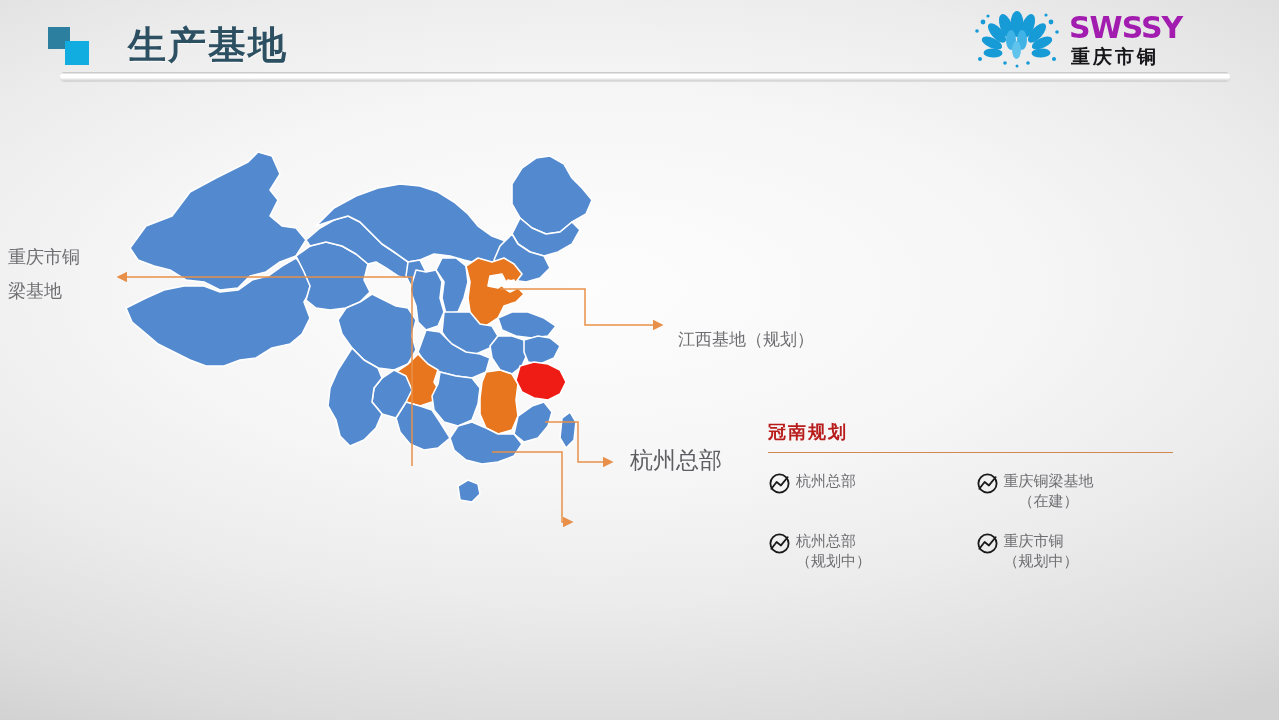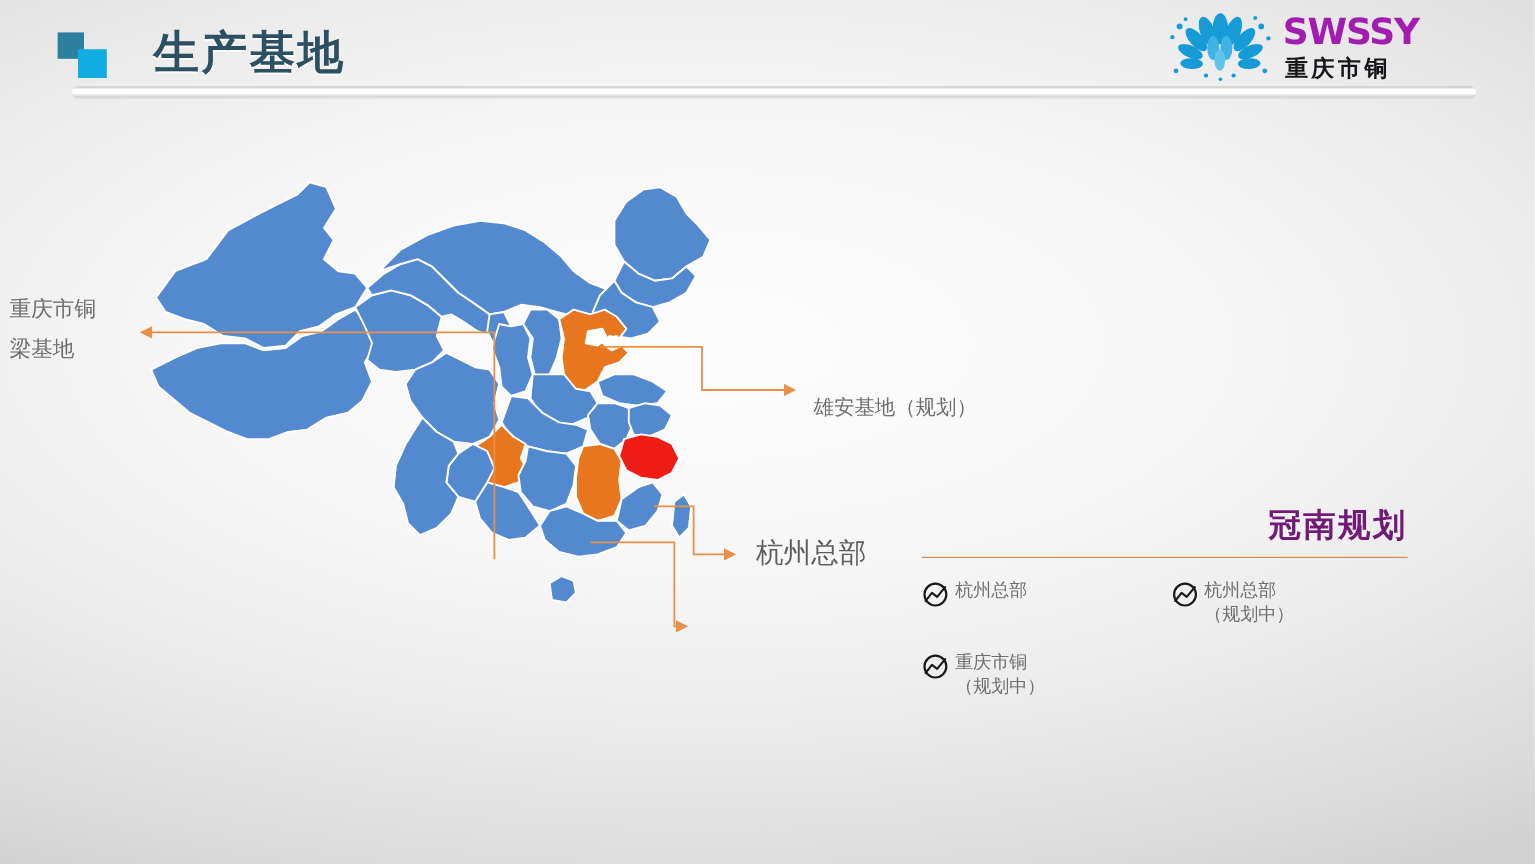--- a/index.html
+++ b/index.html
@@ -60,21 +60,21 @@
   .stat-num{
     font-size:118px;font-weight:bold;color:#5a5a5a;line-height:.92;
     font-family:"DejaVu Sans",sans-serif;letter-spacing:-4px;
   }
   .stat-plus{font-size:42px;font-weight:bold;color:#5a5a5a;vertical-align:18px;letter-spacing:0;}
   .stat-cap{margin-top:16px;font-size:21px;color:#55555a;letter-spacing:1px;}
 
   
   .legend{position:absolute;left:768px;top:420px;width:405px;}
   .legend-title{
-    text-align:right;font-size:27px;font-weight:bold;color:#701a75;
+    text-align:left;font-size:18px;font-weight:bold;color:#b91c1c;
     letter-spacing:2px;
   }
   .legend-hr{margin-top:8px;height:1px;background:#d08a4e;}
   .legend-grid{
     margin-top:18px;display:grid;grid-template-columns:1fr 1fr;
     row-gap:20px;column-gap:10px;
   }
   .leg-item{display:flex;align-items:flex-start;gap:5px;}
   .leg-ico{flex:0 0 auto;margin-top:1px;}
   .leg-txt{font-size:15px;color:#6e6e72;line-height:20px;}
@@ -199,21 +199,21 @@
       <path d="M500,289 L585,289 L585,325 L662,325" marker-end="url(#arrR)"></path>
       <path d="M545,422 L578,422 L578,462 L612,462" marker-end="url(#arrR)"></path>
       <path d="M492,452 L562,452 L562,522 L572,522" marker-end="url(#arrR)"></path>
     </g>
   </svg>
 
   <div class="mlabel lbl-cq">
     <div>重庆市铜</div>
     <div>梁基地</div>
   </div>
-  <div class="mlabel lbl-xa">雄安基地（规划）</div>
+  <div class="mlabel lbl-xa">江西基地（规划）</div>
   <div class="mlabel lbl-hz">杭州总部</div>
 
   <div class="stat">
   </div>
 
   <div class="legend">
     <div class="legend-title">冠南规划</div>
     <div class="legend-hr"></div>
     <div class="legend-grid">
 
@@ -221,20 +221,30 @@
         <svg class="leg-ico" width="23" height="23" viewBox="0 0 24 24">
           <circle cx="12" cy="12" r="9.5" fill="none" stroke="#1a1a1a" stroke-width="1.9"></circle>
           <path d="M3.5,17.5 L9,10.5 L13.5,14 L20.5,5.5" fill="none" stroke="#1a1a1a" stroke-width="1.9" stroke-linecap="round" stroke-linejoin="round"></path>
         </svg>
         <div class="leg-txt">
           <span>杭州总部</span>
           <span class="leg-sub"></span>
         </div>
       </div>
 
+      <div class="leg-item leg-r">
+        <svg class="leg-ico" width="23" height="23" viewBox="0 0 24 24">
+          <circle cx="12" cy="12" r="9.5" fill="none" stroke="#1a1a1a" stroke-width="1.9"></circle>
+          <path d="M3.5,17.5 L9,10.5 L13.5,14 L20.5,5.5" fill="none" stroke="#1a1a1a" stroke-width="1.9" stroke-linecap="round" stroke-linejoin="round"></path>
+        </svg>
+        <div class="leg-txt">
+          <span>重庆铜梁基地</span>
+          <span class="leg-sub">（在建）</span>
+        </div>
+      </div>
 
       <div class="leg-item">
         <svg class="leg-ico" width="23" height="23" viewBox="0 0 24 24">
           <circle cx="12" cy="12" r="9.5" fill="none" stroke="#1a1a1a" stroke-width="1.9"></circle>
           <path d="M3.5,17.5 L9,10.5 L13.5,14 L20.5,5.5" fill="none" stroke="#1a1a1a" stroke-width="1.9" stroke-linecap="round" stroke-linejoin="round"></path>
         </svg>
         <div class="leg-txt">
           <span>杭州总部</span>
           <span class="leg-sub">（规划中）</span>
         </div>

